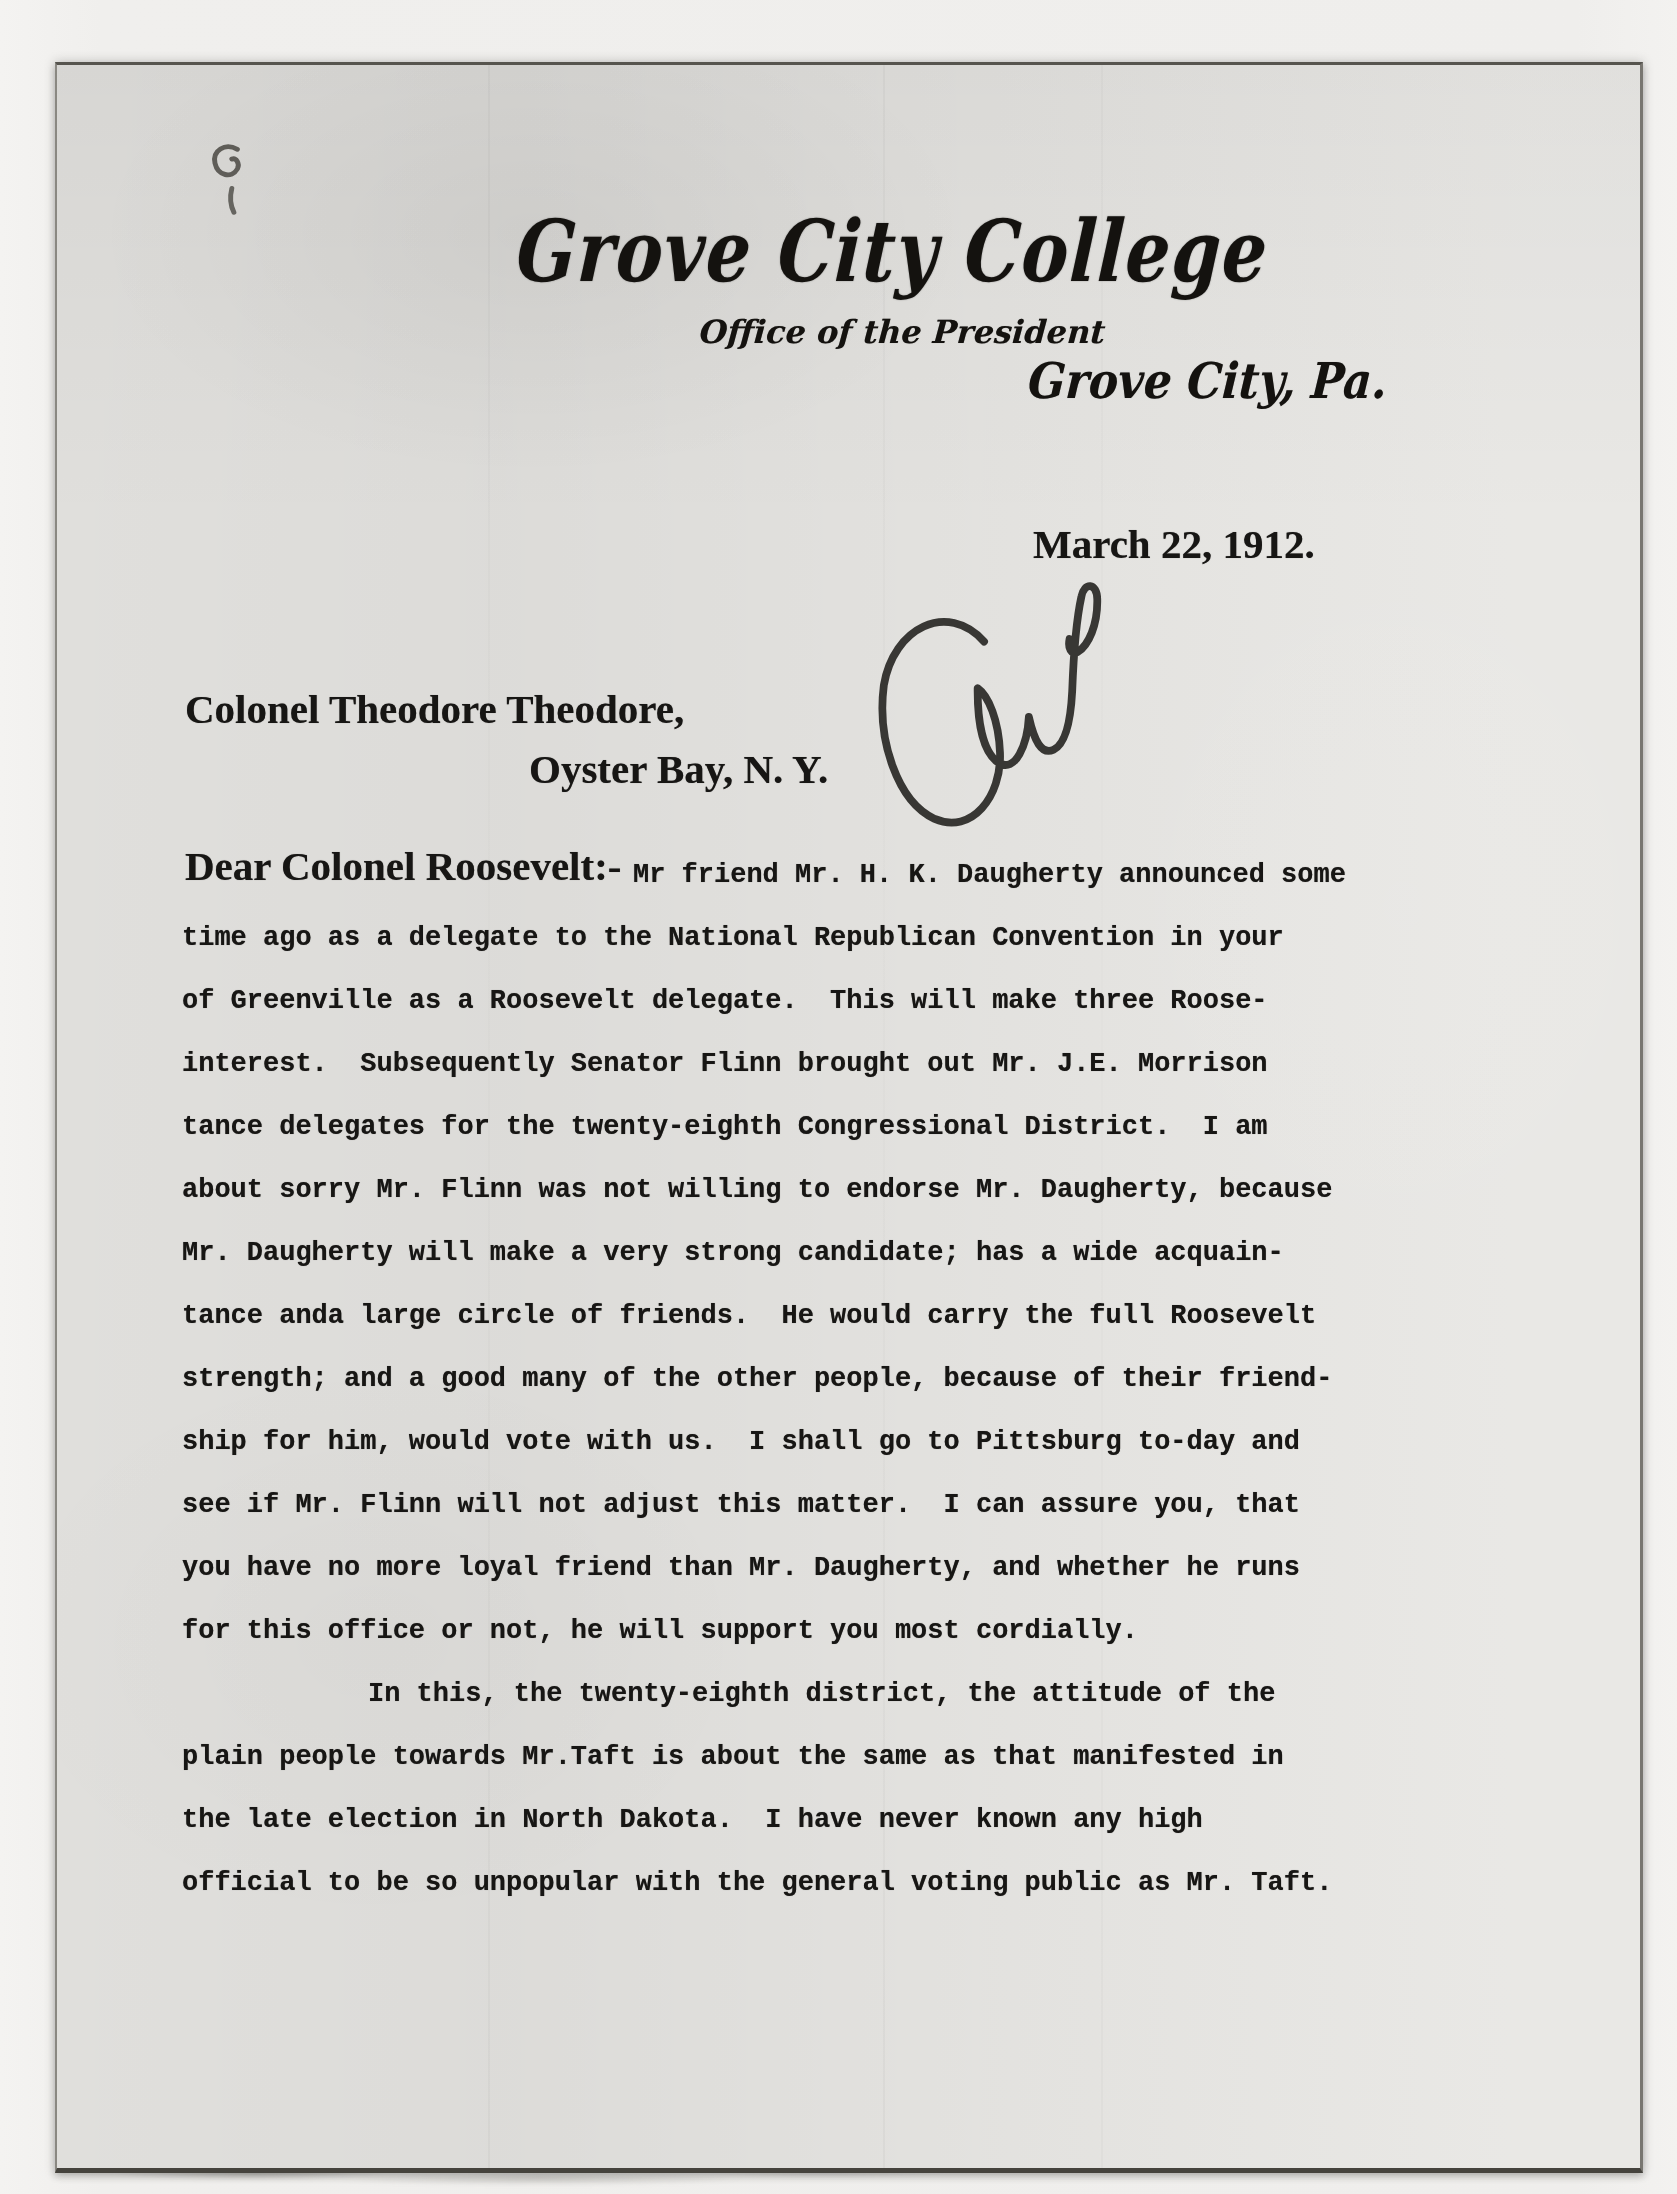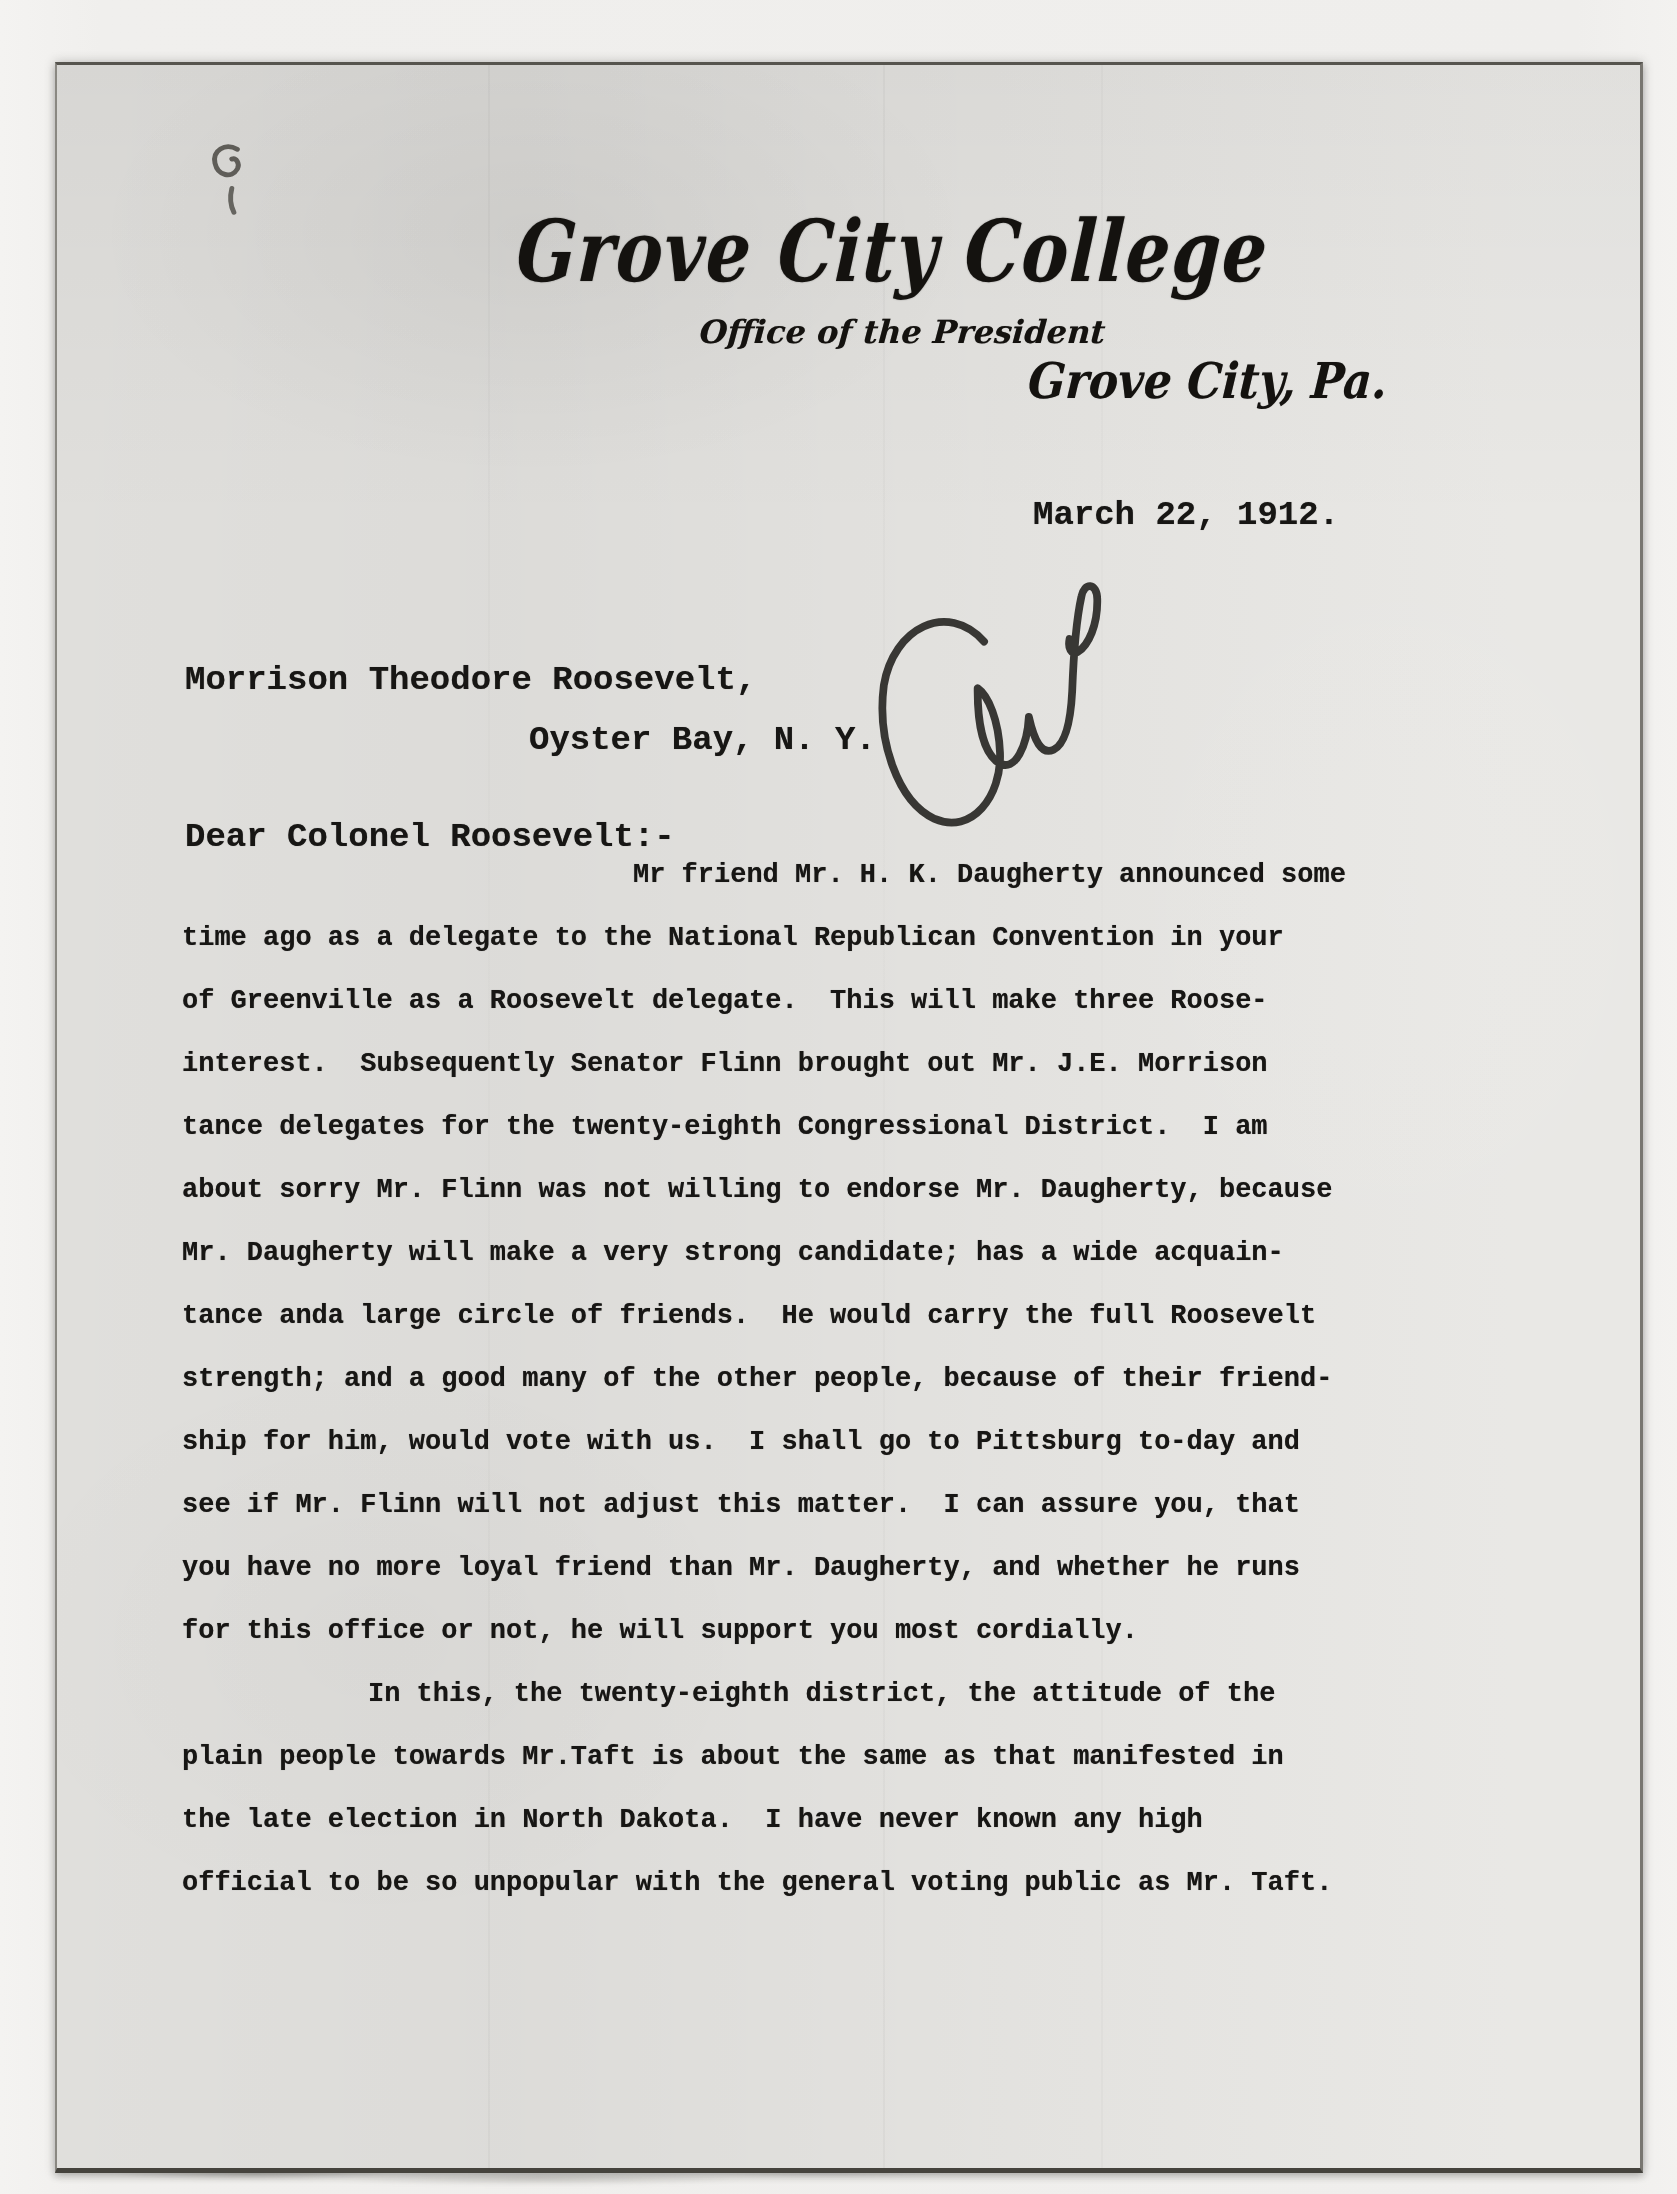--- a/index.html
+++ b/index.html
@@ -80,26 +80,27 @@
     left: 361px; top: 287px;
     font-size: 44px; font-weight: 600;
     transform: scaleY(1.12) skewX(-4deg);
     transform-origin: center top;
     text-shadow: 0 0 0.7px rgba(10,10,10,.4);
   }
 
   
   .tw {
     position: absolute;
-    font-family: Liberation Mono, monospace;
+    font-family: Liberation Serif, serif;
     font-weight: bold;
-    font-size: 34px;
+    font-size: 41px;
     color: #171614;
     white-space: pre;
     text-shadow: 0 0 0.7px rgba(25,24,22,.6);
+    margin-top: 24px;
   }
   .date        { left: 976px; top: 431px; }
   .recipient-1 { left: 128px;  top: 596px; }
   .recipient-2 { left: 472px;  top: 656px; }
   .salutation  { left: 128px;  top: 753px; }
 
   .letter-body {
     position: absolute;
     left: 125px; top: 779px; width: 1381px;
   }
@@ -135,21 +136,21 @@
     </svg>
 
     <div class="letterhead">
       <div class="lh lh-institution">Grove City College</div>
       <div class="lh lh-office">Office of the President</div>
       <div class="lh lh-location">Grove City, Pa.</div>
     </div>
 
     <div class="tw date">March 22, 1912.</div>
 
-    <div class="tw recipient-1">Morrison Theodore Roosevelt,</div>
+    <div class="tw recipient-1">Colonel Theodore Theodore,</div>
     <div class="tw recipient-2">Oyster Bay, N. Y.</div>
 
     <svg class="ans-mark" width="254" height="296" viewBox="0 0 360 420" aria-label="ans">
       <g transform="rotate(-6 170 210)">
         <path d="M168,95
                  C122,32 42,62 20,142
                  C2,218 22,308 72,338
                  C122,366 170,316 174,254
                  C177,208 166,172 152,160
                  C147,204 149,250 170,268

